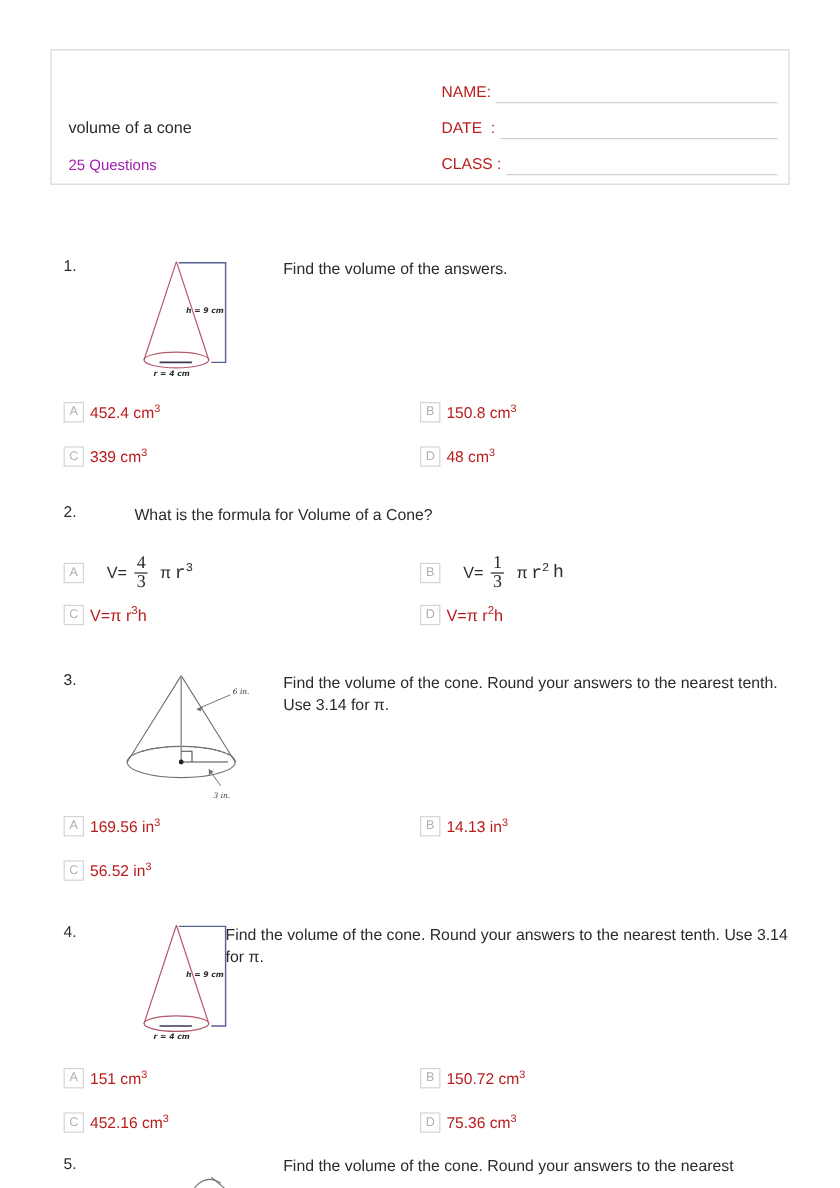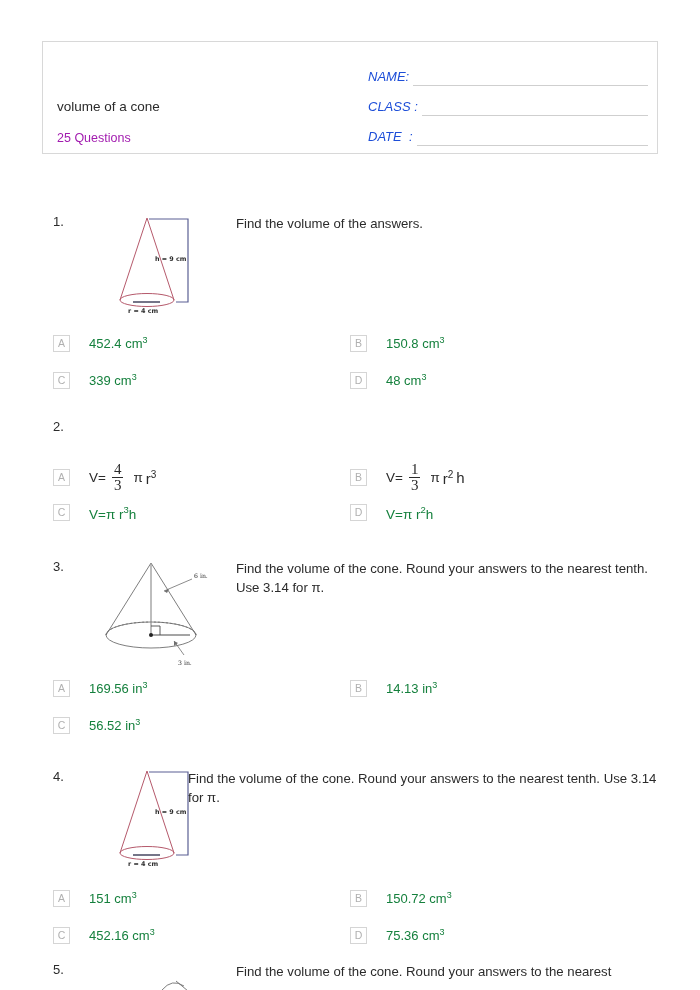--- a/index.html
+++ b/index.html
@@ -62,24 +62,23 @@
     top: 14px;
     width: 280px;
   }
   .field-row {
     display: flex;
     align-items: flex-end;
     height: 30px;
   }
   .field-label {
     font-size: 13px;
-    color: #1d4ed8;
+    color: #b91c1c;
     white-space: pre;
     padding-bottom: 2px;
-    font-style: italic;
   }
   .field-line {
     flex: 1;
     border-bottom: 1px solid #cfcfcf;
     height: 16px;
     margin-left: 4px;
   }
 
   
   .question {
@@ -108,20 +107,21 @@
     color: #2b2b2b;
   }
   .q-text.wide {
     left: 194px;
     width: 424px;
   }
   .q-figure {
     position: absolute;
     left: 60px;
     top: 0;
+    font-style: italic;
   }
 
   
   .options {
     position: absolute;
     left: 42px;
     width: 616px;
   }
   .opt {
     position: absolute;
@@ -133,23 +133,23 @@
     height: 17px;
     border: 1px solid #d5d5d5;
     box-sizing: border-box;
     color: #b0b0b0;
     font-size: 10.5px;
     line-height: 15px;
     text-align: center;
     flex: none;
   }
   .opt-text {
-    margin-left: 19px;
+    margin-left: 5px;
     font-size: 13px;
-    color: #15803d;
+    color: #b91c1c;
     white-space: nowrap;
   }
   .opt-text sup {
     font-size: 9px;
     vertical-align: super;
   }
 
   
   .mathline {
     display: flex;
@@ -163,21 +163,21 @@
     align-items: center;
     margin: 0 6px;
     font-family: "Liberation Serif", serif;
     font-size: 15px;
     line-height: 1.02;
     vertical-align: middle;
   }
   .frac .num { padding: 0 2px; }
   .frac .den { padding: 0 2px; border-top: 1px solid #2b2b2b; }
   .serif-var {
-    font-family: Liberation Sans, sans-serif;
+    font-family: Liberation Mono, monospace;
     font-size: 15px;
     margin-left: 3px;
   }
   .serif-var sup { font-size: 10px; }
   .pi-sym { margin-left: 4px; font-size: 13.5px; }
   .vlabel { font-size: 13.5px; }
   .plain-math {
     font-size: 13.5px;
   }
   .plain-math sup { font-size: 9.5px; }
@@ -193,25 +193,25 @@
 
   <div class="quiz-title">volume of a cone</div>
   <div class="quiz-sub">25 Questions</div>
 
   <div class="header-right">
     <div class="field-row">
       <span class="field-label">NAME:</span>
       <span class="field-line"></span>
     </div>
     <div class="field-row">
+      <span class="field-label">DATE  :</span>
+      <span class="field-line"></span>
+    </div>
+    <div class="field-row">
       <span class="field-label">CLASS :</span>
-      <span class="field-line"></span>
-    </div>
-    <div class="field-row">
-      <span class="field-label">DATE  :</span>
       <span class="field-line"></span>
     </div>
   </div>
 </div>
 
 <div class="question" style="top:214px;">
   <div class="q-head">
     <span class="q-num">1.</span>
     <span class="q-text">Find the volume of the answers.</span>
 
@@ -246,20 +246,21 @@
   </div>
   <div class="opt" style="left:308px; top:37px;">
     <span class="opt-letter">D</span>
     <span class="opt-text">48 cm<sup>3</sup></span>
   </div>
 </div>
 
 <div class="question" style="top:419px;">
   <div class="q-head">
     <span class="q-num">2.</span>
+    <span class="q-text" style="left:70px; width:500px;">What is the formula for Volume of a Cone?</span>
   </div>
 </div>
 
 <div class="options" style="top:462px;">
   <div class="opt" style="left:11px; top:0px;">
     <span class="opt-letter">A</span>
     <span class="opt-text mathline" style="margin-left:19px;">
       <span class="vlabel">V=</span>
       <span class="frac">
         <span class="num">4</span>

